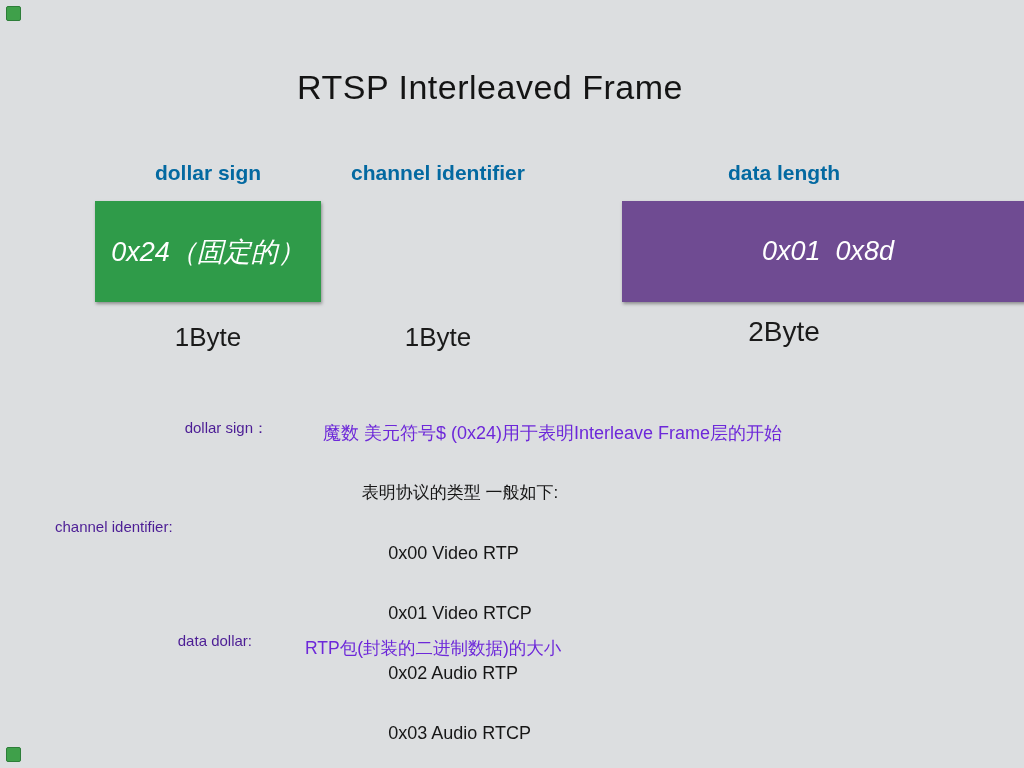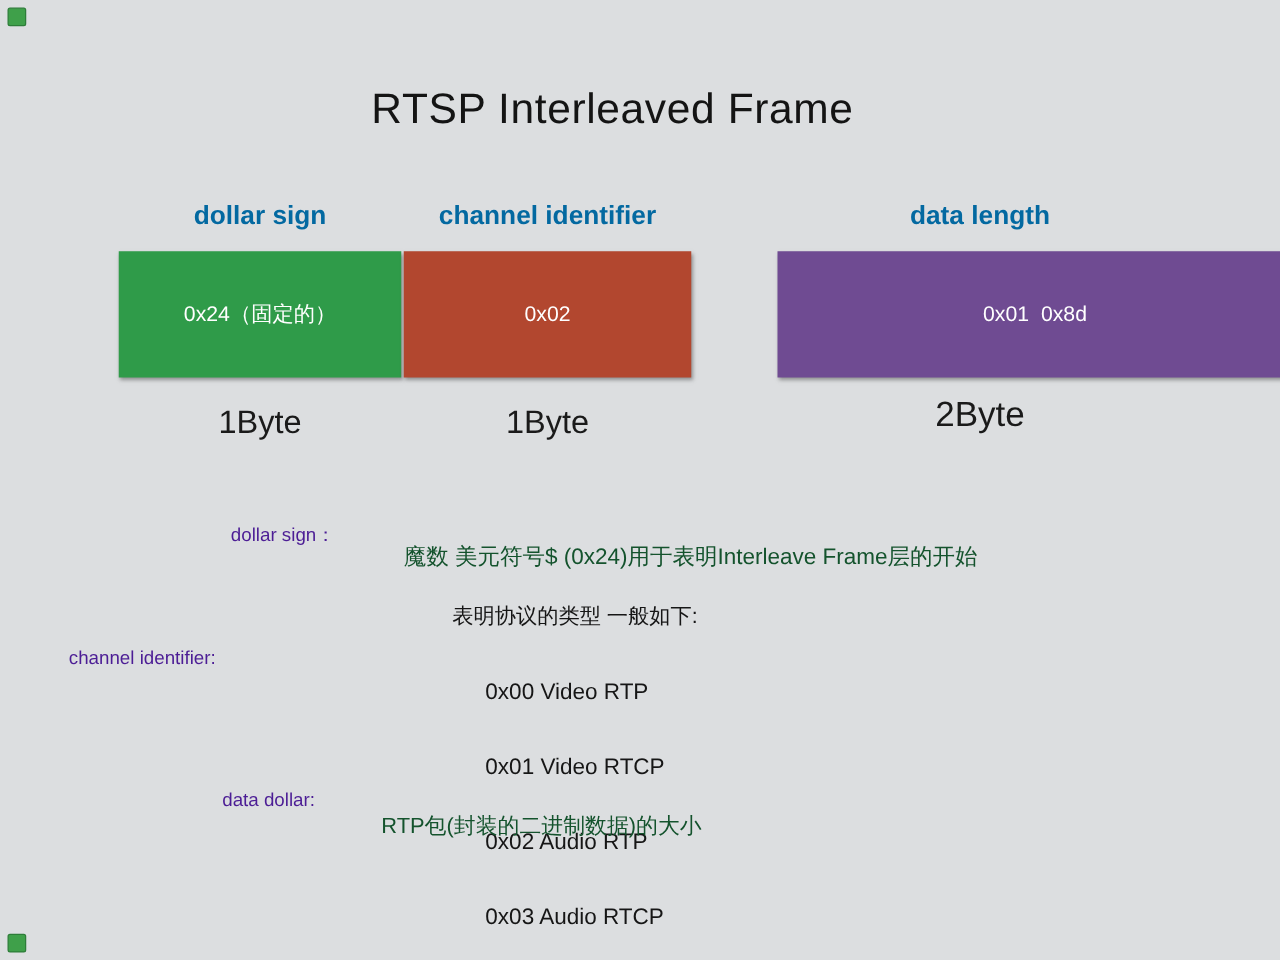--- a/index.html
+++ b/index.html
@@ -26,29 +26,29 @@
                font-weight:bold; font-size:21px; color:#0369a1; }
   .col-0 { left:95px;  width:226px; }
   .col-1 { left:323px; width:230px; }
   .col-2 { left:578px; width:412px; }
 
   .byte-box {
     position:absolute; top:201px; height:101px;
     display:flex; align-items:center; justify-content:center;
     box-shadow:1px 2px 3px rgba(80,80,80,.55);
   }
-  .box-value { color:#ffffff; font-size:17px; white-space:pre; }
+  .box-value { color:#ffffff; font-size:27px; white-space:pre;font-style:italic; }
 
   .byte-size { position:absolute; top:322px; text-align:center;
                font-size:26px; color:#1a1a1a; }
   .byte-size.big { font-size:28px; transform:translateY(-6px); }
 
   .term { position:absolute; font-weight:normal; font-size:15px; color:#4c1d95; }
   .term.right { text-align:right; }
-  .def-text { position:absolute; font-size:18px; color:#14532d;margin-top:12px; }
+  .def-text { position:absolute; font-size:18px; color:#6d28d9; }
 
   .channel-block { position:absolute; left:300px; top:481px; width:320px;
                    text-align:center; font-size:17px; line-height:24px; }
   .channel-options { display:inline-block; text-align:left; }
   .channel-options div { font-size:18px;margin-top:36px; }
 </style>
 </head>
 <body style="background: rgb(220, 222, 224);">
 
 <div class="slide">
@@ -59,23 +59,20 @@
   <div class="corner br" style="background: rgb(63, 160, 74);"></div>
 
   <div class="title">RTSP Interleaved Frame</div>
 
   <div class="col-label col-0">dollar sign</div>
   <div class="col-label col-1">channel identifier</div>
   <div class="col-label col-2">data length</div>
 
   <div class="byte-box col-0" style="background: rgb(47, 155, 73);">
     <span class="box-value">0x24（固定的）</span>
-  </div>
-  <div class="byte-box col-1" style="background: rgb(178, 71, 47);">
-    <span class="box-value">0x02</span>
   </div>
   <div class="byte-box col-2" style="background: rgb(111, 75, 146); margin-left: 44px;">
     <span class="box-value">0x01  0x8d</span>
   </div>
 
   <div class="byte-size col-0">1Byte</div>
   <div class="byte-size col-1">1Byte</div>
   <div class="byte-size big col-2">2Byte</div>
 
   <div class="term right" style="left:60px; top:419px; width:208px;">dollar sign：</div>

